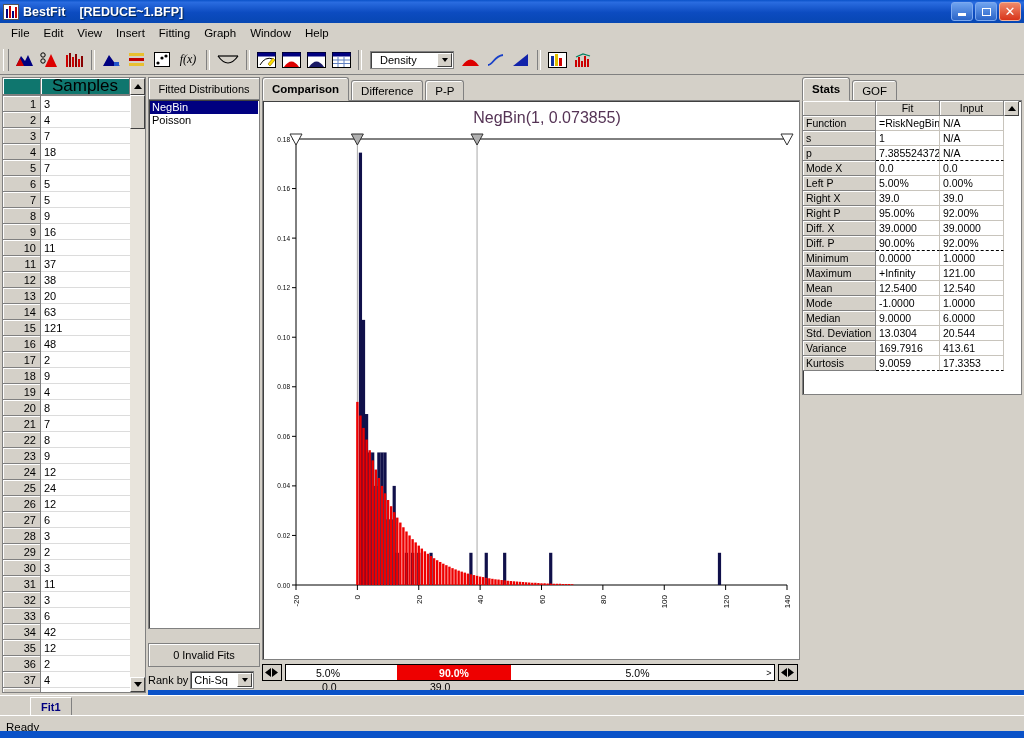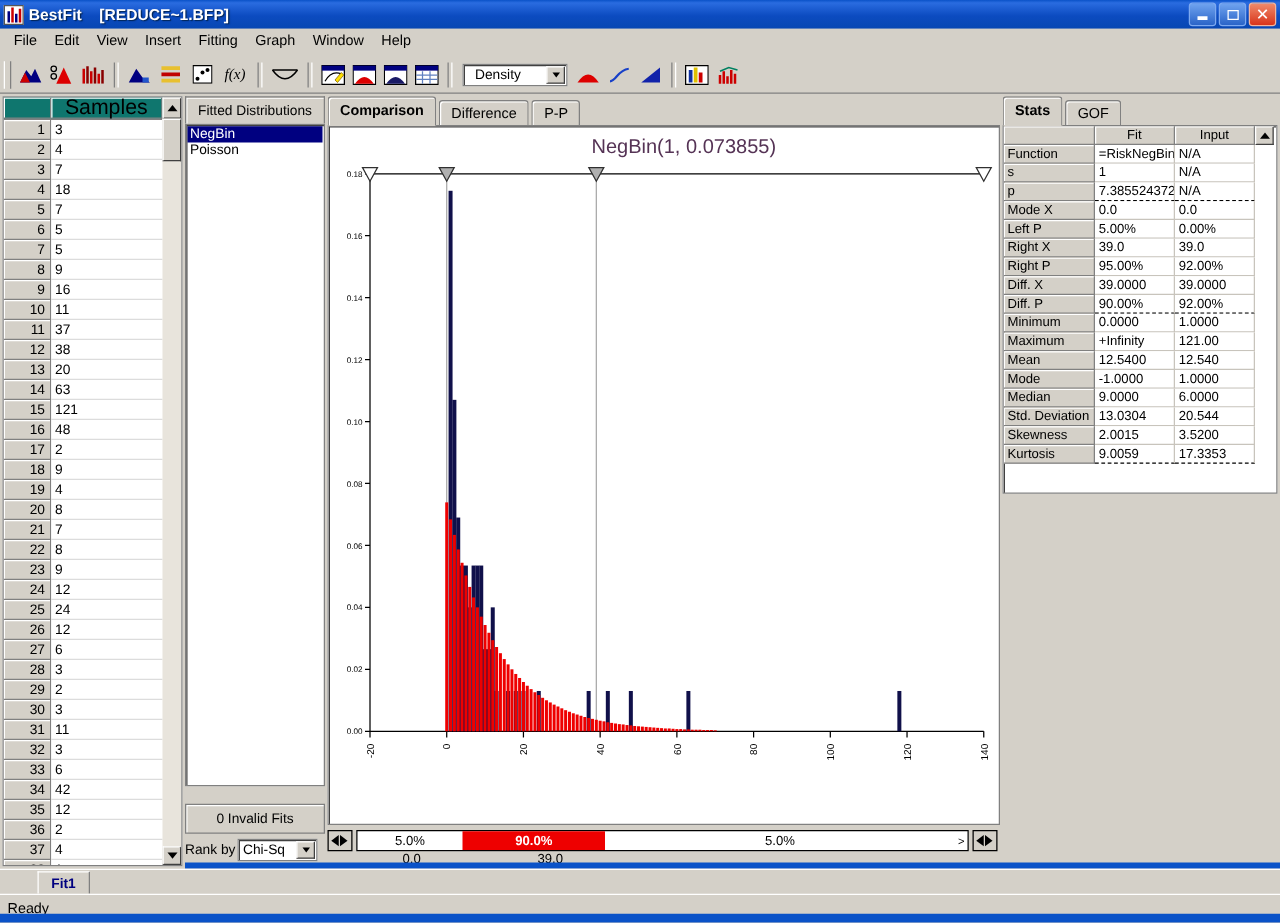--- a/index.html
+++ b/index.html
@@ -77,21 +77,21 @@
   .tabs{display:flex;height:24px;align-items:flex-end;padding-left:0;}
   .tab{height:21px;background:#d4d0c8;border:1px solid #808080;border-bottom:none;
        box-shadow:inset 1px 1px 0 #fff;display:flex;align-items:center;padding:0 9px;font-size:11.5px;
        margin-right:2px;box-sizing:border-box;border-radius:3px 3px 0 0;}
   .tab.active{height:24px;font-weight:bold;border-bottom:1px solid #d4d0c8;position:relative;z-index:3;}
   .canvas{position:absolute;left:0;top:23px;width:538px;height:560px;background:#fff;
           border:1px solid #808080;box-shadow:inset 1px 1px 0 #404040;box-sizing:border-box;overflow:hidden;}
   .charttitle{position:absolute;left:16px;top:8px;width:100%;text-align:center;font-size:16px;color:#553355;}
   .sliderbar{position:absolute;left:0;top:587px;width:538px;height:28px;}
   .spin{width:20px;height:17px;background:#d4d0c8;border:1px solid #000;display:flex;align-items:center;justify-content:center;box-sizing:border-box;}
-  .sltrack{height:17px;background:#fff;border:1px solid #000;display:flex;box-sizing:border-box;position:relative;}
+  .sltrack{height:17px;background:#fff;border:1px solid #000;display:flex;box-sizing:border-box;position:relative;gap:27px;}
   .slseg{display:flex;align-items:center;justify-content:center;font-size:10.5px;box-sizing:border-box;}
 
   
   .stats{position:absolute;left:802px;top:77px;width:220px;height:616px;}
   .stabs{display:flex;height:24px;align-items:flex-end;}
   .stable{position:absolute;left:0;top:23px;width:220px;height:295px;background:#fff;border:1px solid #808080;
       box-shadow:inset 1px 1px 0 #404040;box-sizing:border-box;overflow:hidden;}
   .srow{display:flex;height:15px;}
   .slabel{width:73px;background:#d4d0c8;border-right:1px solid #808080;border-bottom:1px solid #808080;
      box-shadow:inset 1px 1px 0 #fff;display:flex;align-items:center;padding-left:3px;font-size:10.5px;box-sizing:border-box;}
@@ -750,23 +750,23 @@
             <div class="slabel">Median</div>
             <div class="scell">9.0000</div>
             <div class="scell">6.0000</div>
           </div>
           <div class="srow">
             <div class="slabel">Std. Deviation</div>
             <div class="scell">13.0304</div>
             <div class="scell">20.544</div>
           </div>
           <div class="srow">
-            <div class="slabel">Skewness</div>
-            <div class="scell">2.0015</div>
-            <div class="scell">3.5200</div>
+            <div class="slabel">Variance</div>
+            <div class="scell">169.7916</div>
+            <div class="scell">413.61</div>
           </div>
           <div class="srow dash">
             <div class="slabel">Kurtosis</div>
             <div class="scell">9.0059</div>
             <div class="scell">17.3353</div>
           </div>
         </div>
     </div>
   </div>
 

